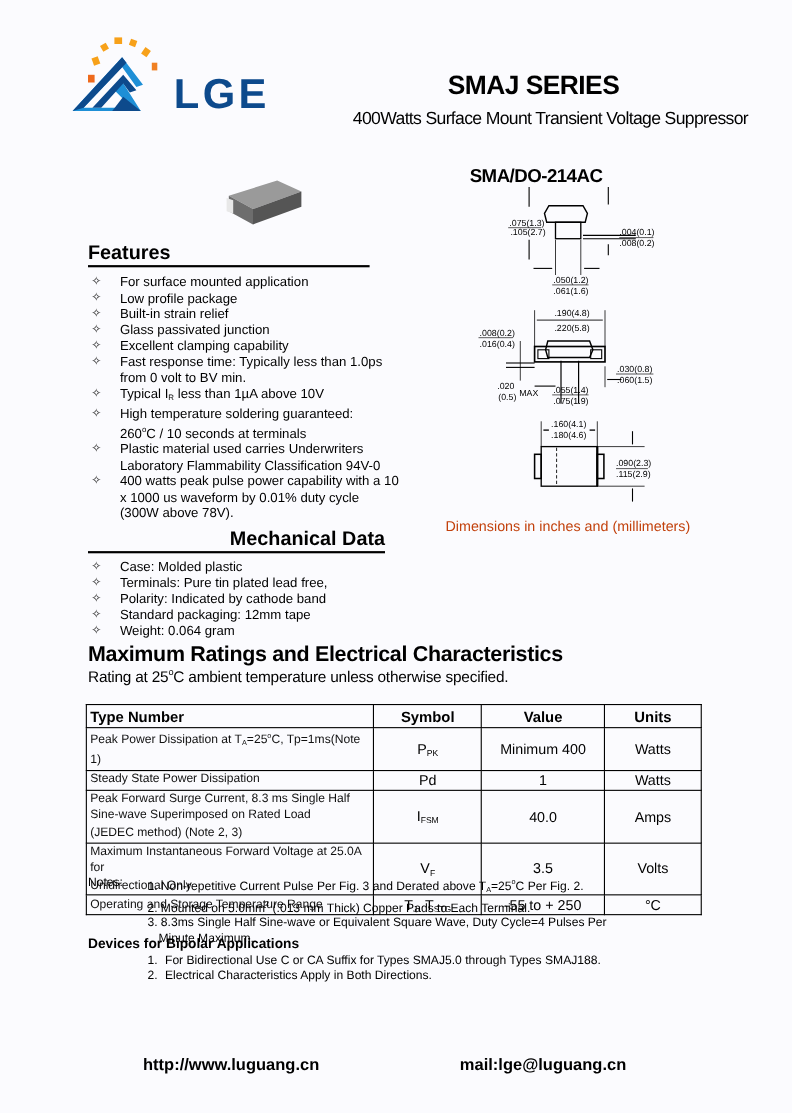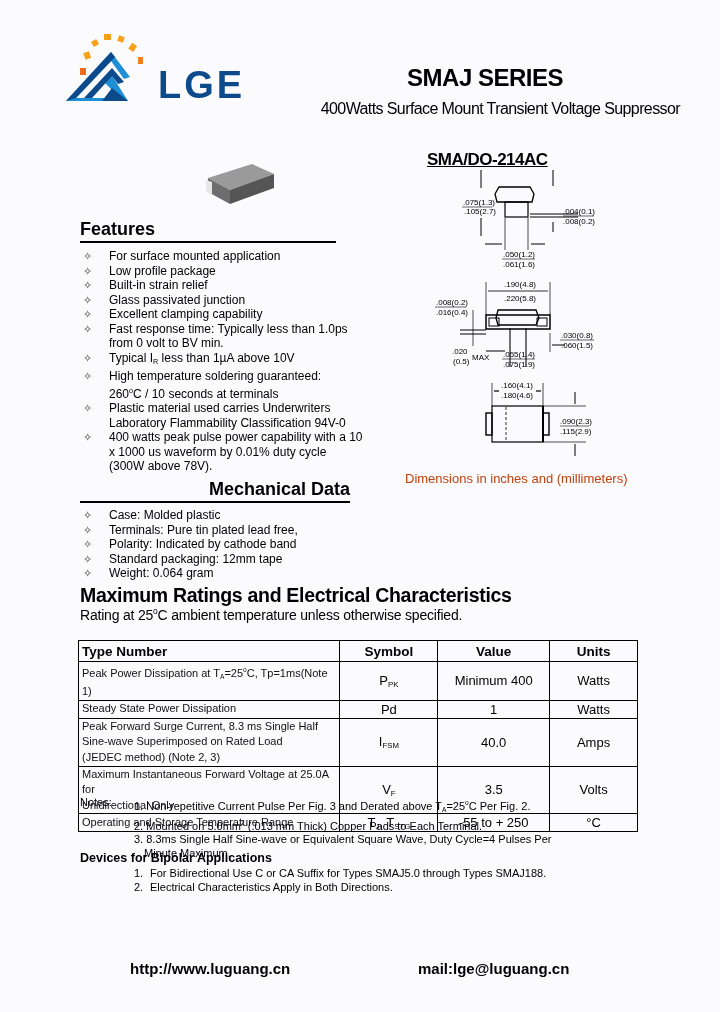--- a/index.html
+++ b/index.html
@@ -3,21 +3,21 @@
 <meta charset="utf-8">
 <style>
   html, body { margin:0; padding:0; }
   body { width:720px; height:1012px; background:#fbfbfe; position:relative; overflow:hidden;
          font-family:"Liberation Sans", sans-serif; color:#000; }
   .abs { position:absolute; }
   .logo { left:62px; top:24px; width:200px; height:80px; }
   .series-title { left:300px; top:64px; width:370px; text-align:center; font-size:24px; font-weight:bold; letter-spacing:-0.5px; }
   .subtitle { left:300px; top:100px; width:380px; text-align:right; font-size:16px; letter-spacing:-0.6px; }
   .chip { left:200px; top:158px; width:80px; height:50px; }
-  .pkg-title { left:427px; top:150px; font-size:17px; font-weight:bold; text-decoration:underline; letter-spacing:-0.5px; }
+  .pkg-title { left:427px; top:150px; font-size:17px; font-weight:bold; letter-spacing:-0.5px; }
   .diagram { left:400px; top:170px; width:240px; height:300px; }
   .dim-caption { left:405px; top:471px; font-size:13px; color:#c2410c; }
   .section-h { font-size:18px; font-weight:bold; border-bottom:2px solid #000; padding-bottom:1px; }
   .features-h { left:80px; top:219px; width:256px; }
   .mech-h { left:80px; top:479px; width:270px;text-align:right; }
   ul.bul { list-style:none; margin:0; padding:0; font-size:12px; line-height:14.5px; }
   ul.bul li { position:relative; padding-left:29px; }
   ul.bul li .b { position:absolute; left:3px; top:0; font-size:11px; color:#333; }
   .features { left:80px; top:249px; width:300px; }
   .mech { left:80px; top:508px; width:300px; }

